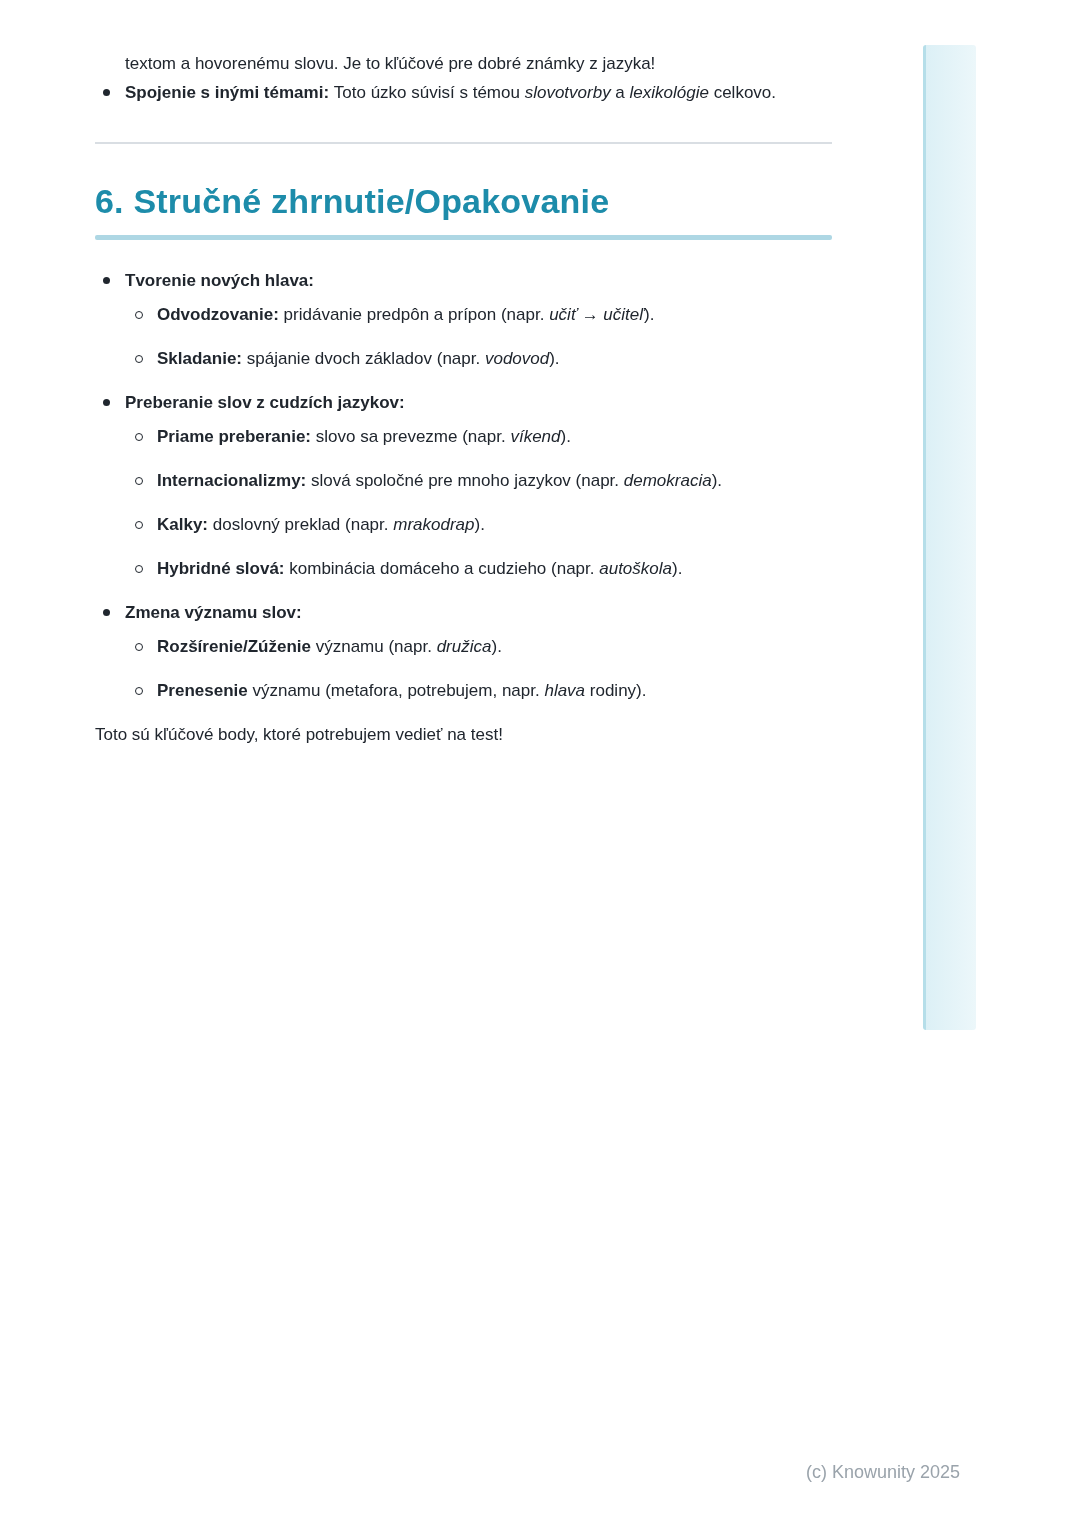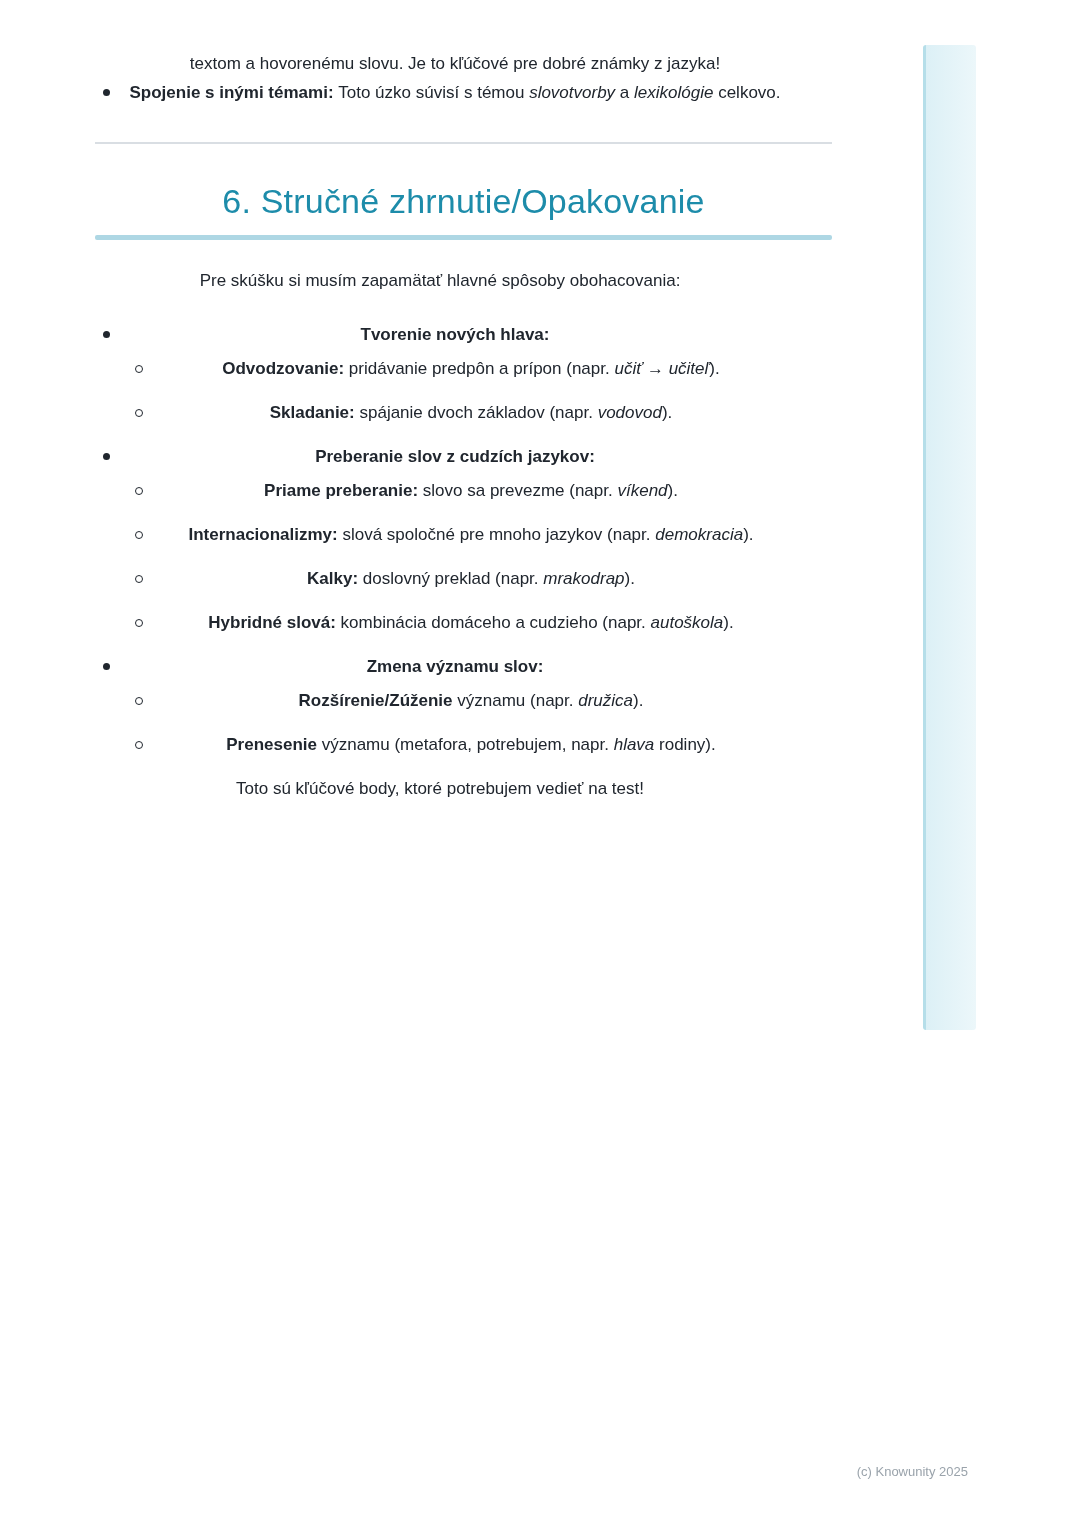--- a/index.html
+++ b/index.html
@@ -8,21 +8,20 @@
     font-family: "Liberation Sans", "DejaVu Sans", sans-serif;
     -webkit-font-smoothing: antialiased;
   }
   .page {
     position: relative;
     width: 1024px;
     height: 1528px;
     background: #ffffff;
     overflow: hidden;
     color: var(--text, #20262e);
-    text-align: center;
   }
   .side-strip {
     position: absolute;
     top: 45px;
     right: 48px;
     width: 53px;
     height: 985px;
     background: linear-gradient(to right, var(--strip_bg_dark, #dcf0f6), var(--strip_bg, #ecf7fa));
     border-left: 3px solid var(--strip_line, #b5dee9);
     border-radius: 3px;
@@ -43,21 +42,21 @@
   .divider {
     border: none;
     border-top: 2px solid var(--divider, #d9dee3);
     margin-top: 36px;
     width: 737px;
   }
   .heading {
     margin-top: 36px;
     font-size: 34px;
     line-height: 42px;
-    font-weight: 400;
+    font-weight: 700;
     color: var(--heading, #1d8caa);
     letter-spacing: 0.2px;
   }
   .heading-underline {
     margin-top: 13px;
     height: 5px;
     width: 737px;
     background: var(--heading_underline, #aed7e4);
     border-radius: 2px;
   }
@@ -78,22 +77,22 @@
     border: 1.5px solid currentColor;
     margin-right: 14px;
     margin-top: 9px;
   }
   .sublist { padding-left: 40px; margin-bottom: 10px; }
   .b { font-weight: 700; }
   .i { font-style: italic; }
   .footer {
     position: absolute;
     top: 1463px;
-    right: 56px;
-    font-size: 13px;
+    right: 64px;
+    font-size: 18px;
     line-height: 18px;
     color: var(--footer, #9aa3ab);
   }
 </style>
 </head>
 <body>
 
 <div class="page">
 
   <div class="side-strip"></div>
@@ -108,21 +107,20 @@
           <div class="li-body"><span class="b">Spojenie s inými témami: </span><span>Toto úzko súvisí s témou </span><span class="i">slovotvorby</span><span> a </span><span class="i">lexikológie</span><span> celkovo.</span></div>
         </div>
       </div>
 
     <hr class="divider">
 
     <h2 class="heading">6. Stručné zhrnutie/Opakovanie</h2>
 
     <div class="heading-underline"></div>
 
-    <p class="para section-intro">Pre skúšku si musím zapamätať hlavné spôsoby obohacovania:</p>
 
     <div id="main-list" class="list main-list">
         <div class="li has-children">
           <span class="marker m1"></span>
           <div class="li-body"><span class="b">Tvorenie nových hlava:</span></div>
         </div>
         <div class="sublist">
           <div class="li">
             <span class="marker m2"></span>
             <div class="li-body"><span class="b">Odvodzovanie: </span><span>pridávanie predpôn a prípon (napr. </span><span class="i">učiť</span><span> → </span><span class="i">učiteľ</span><span>).</span></div>

